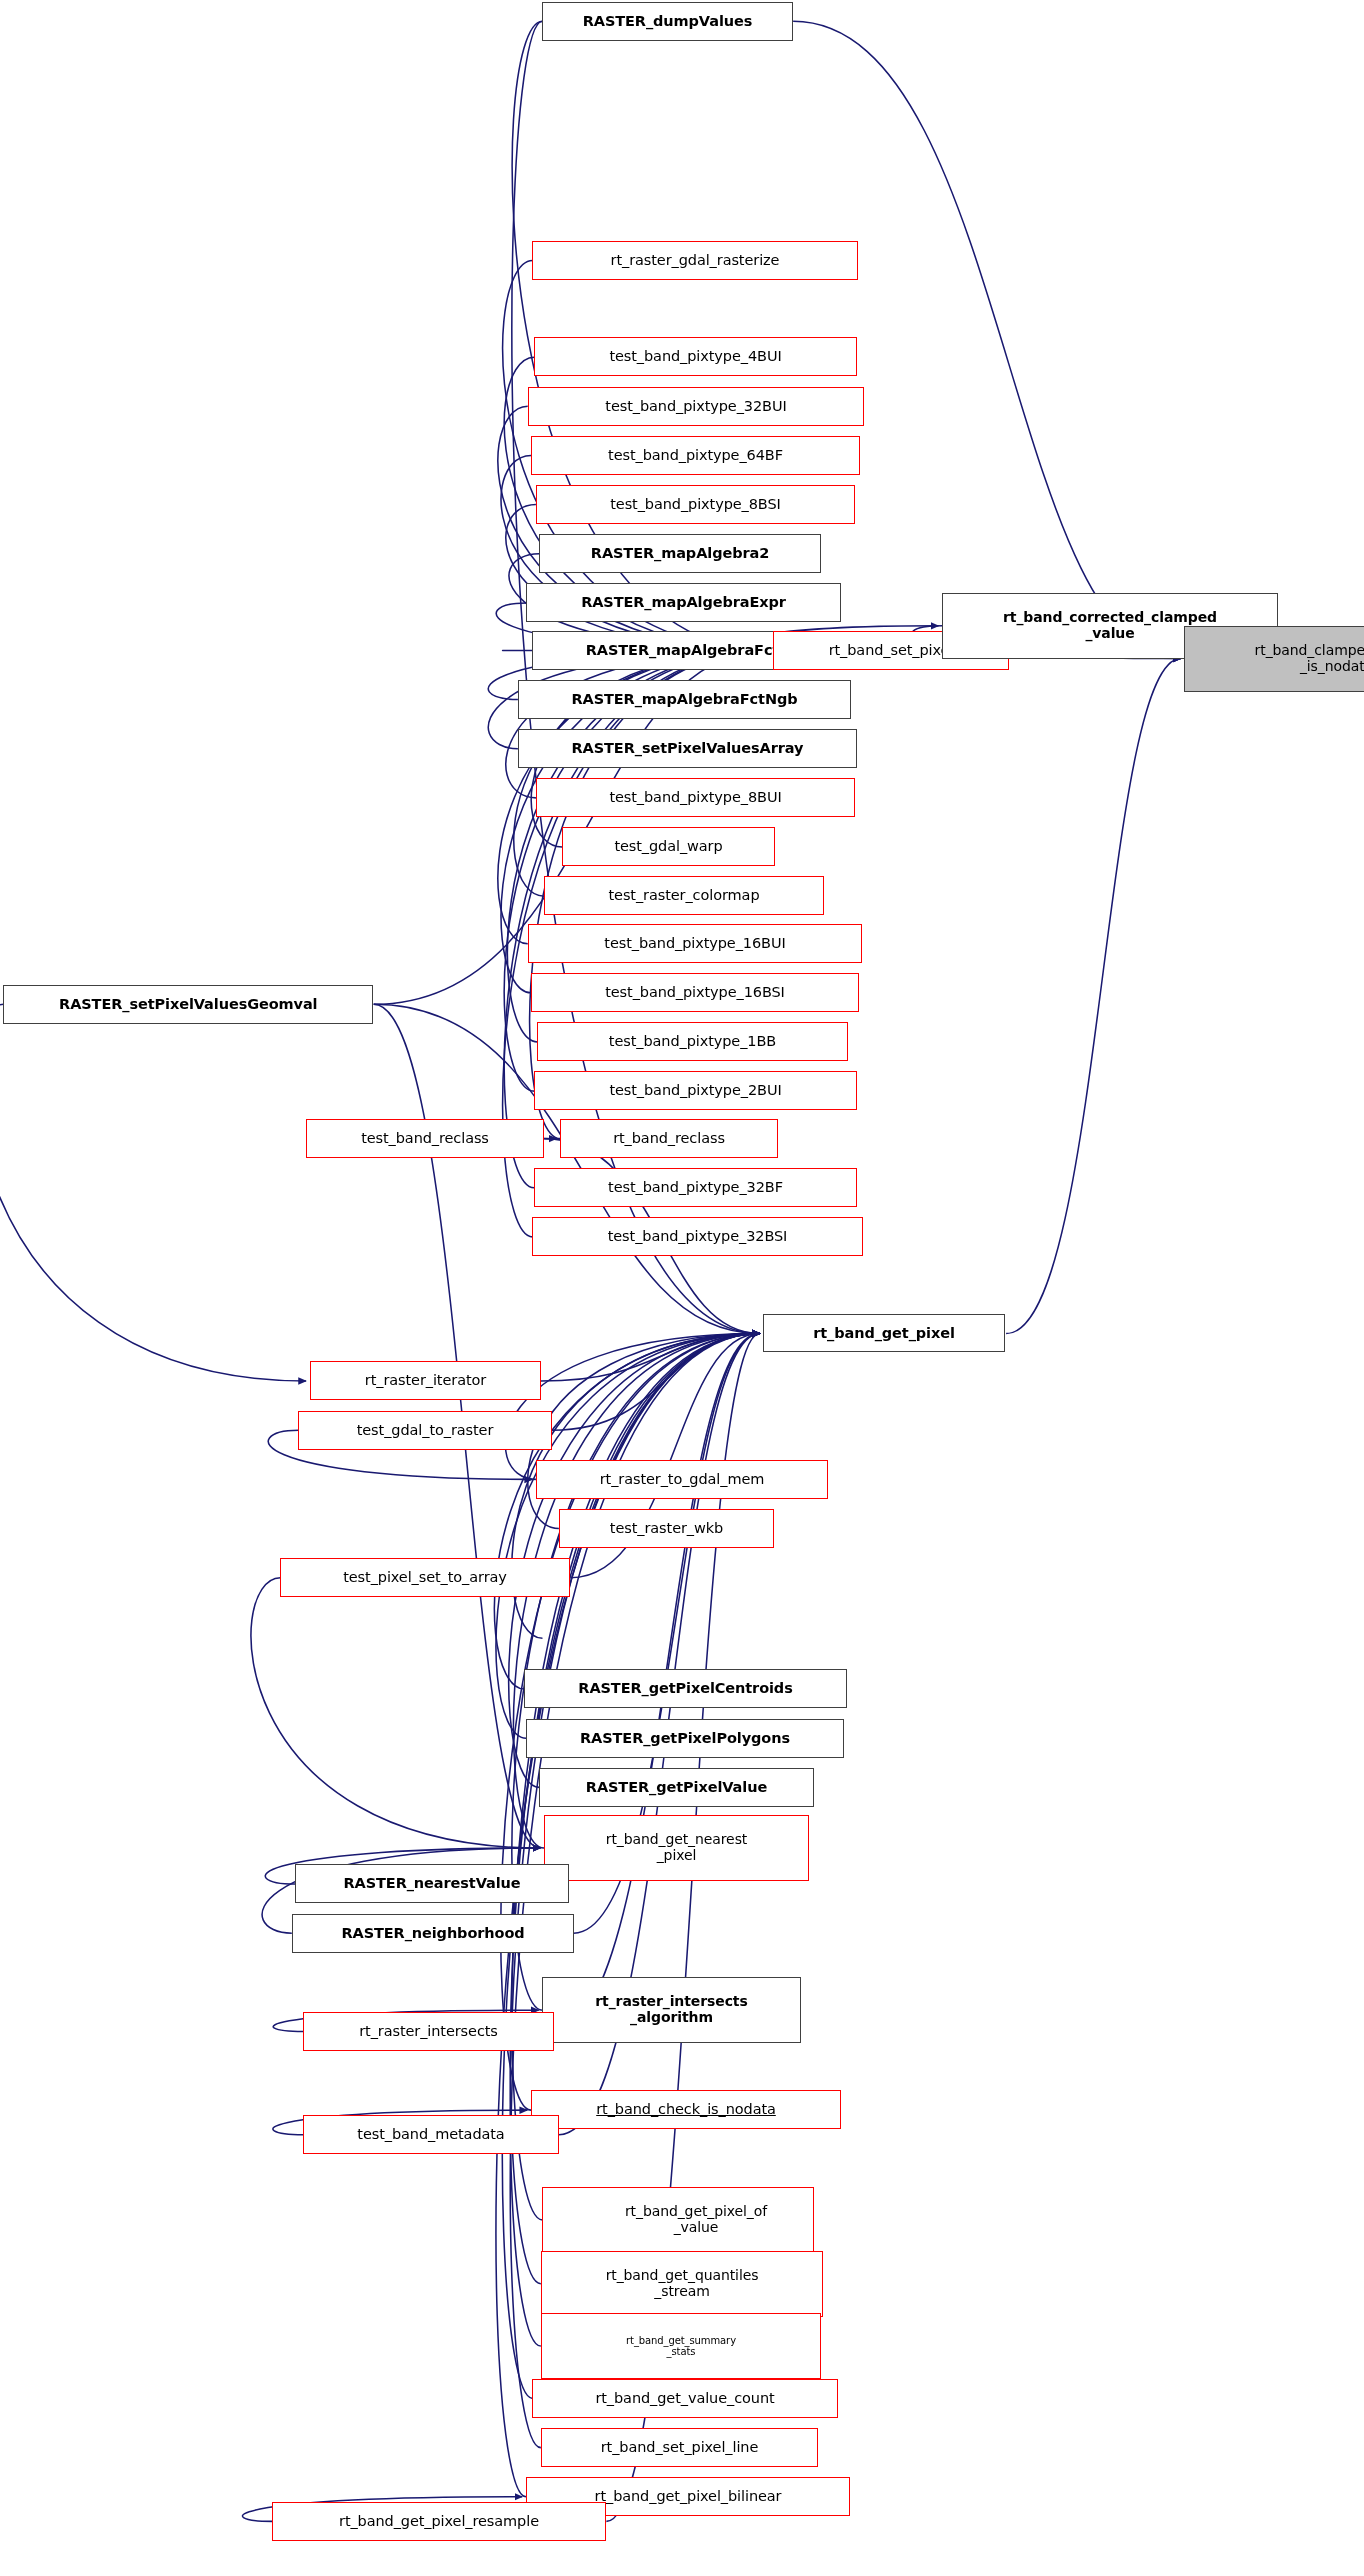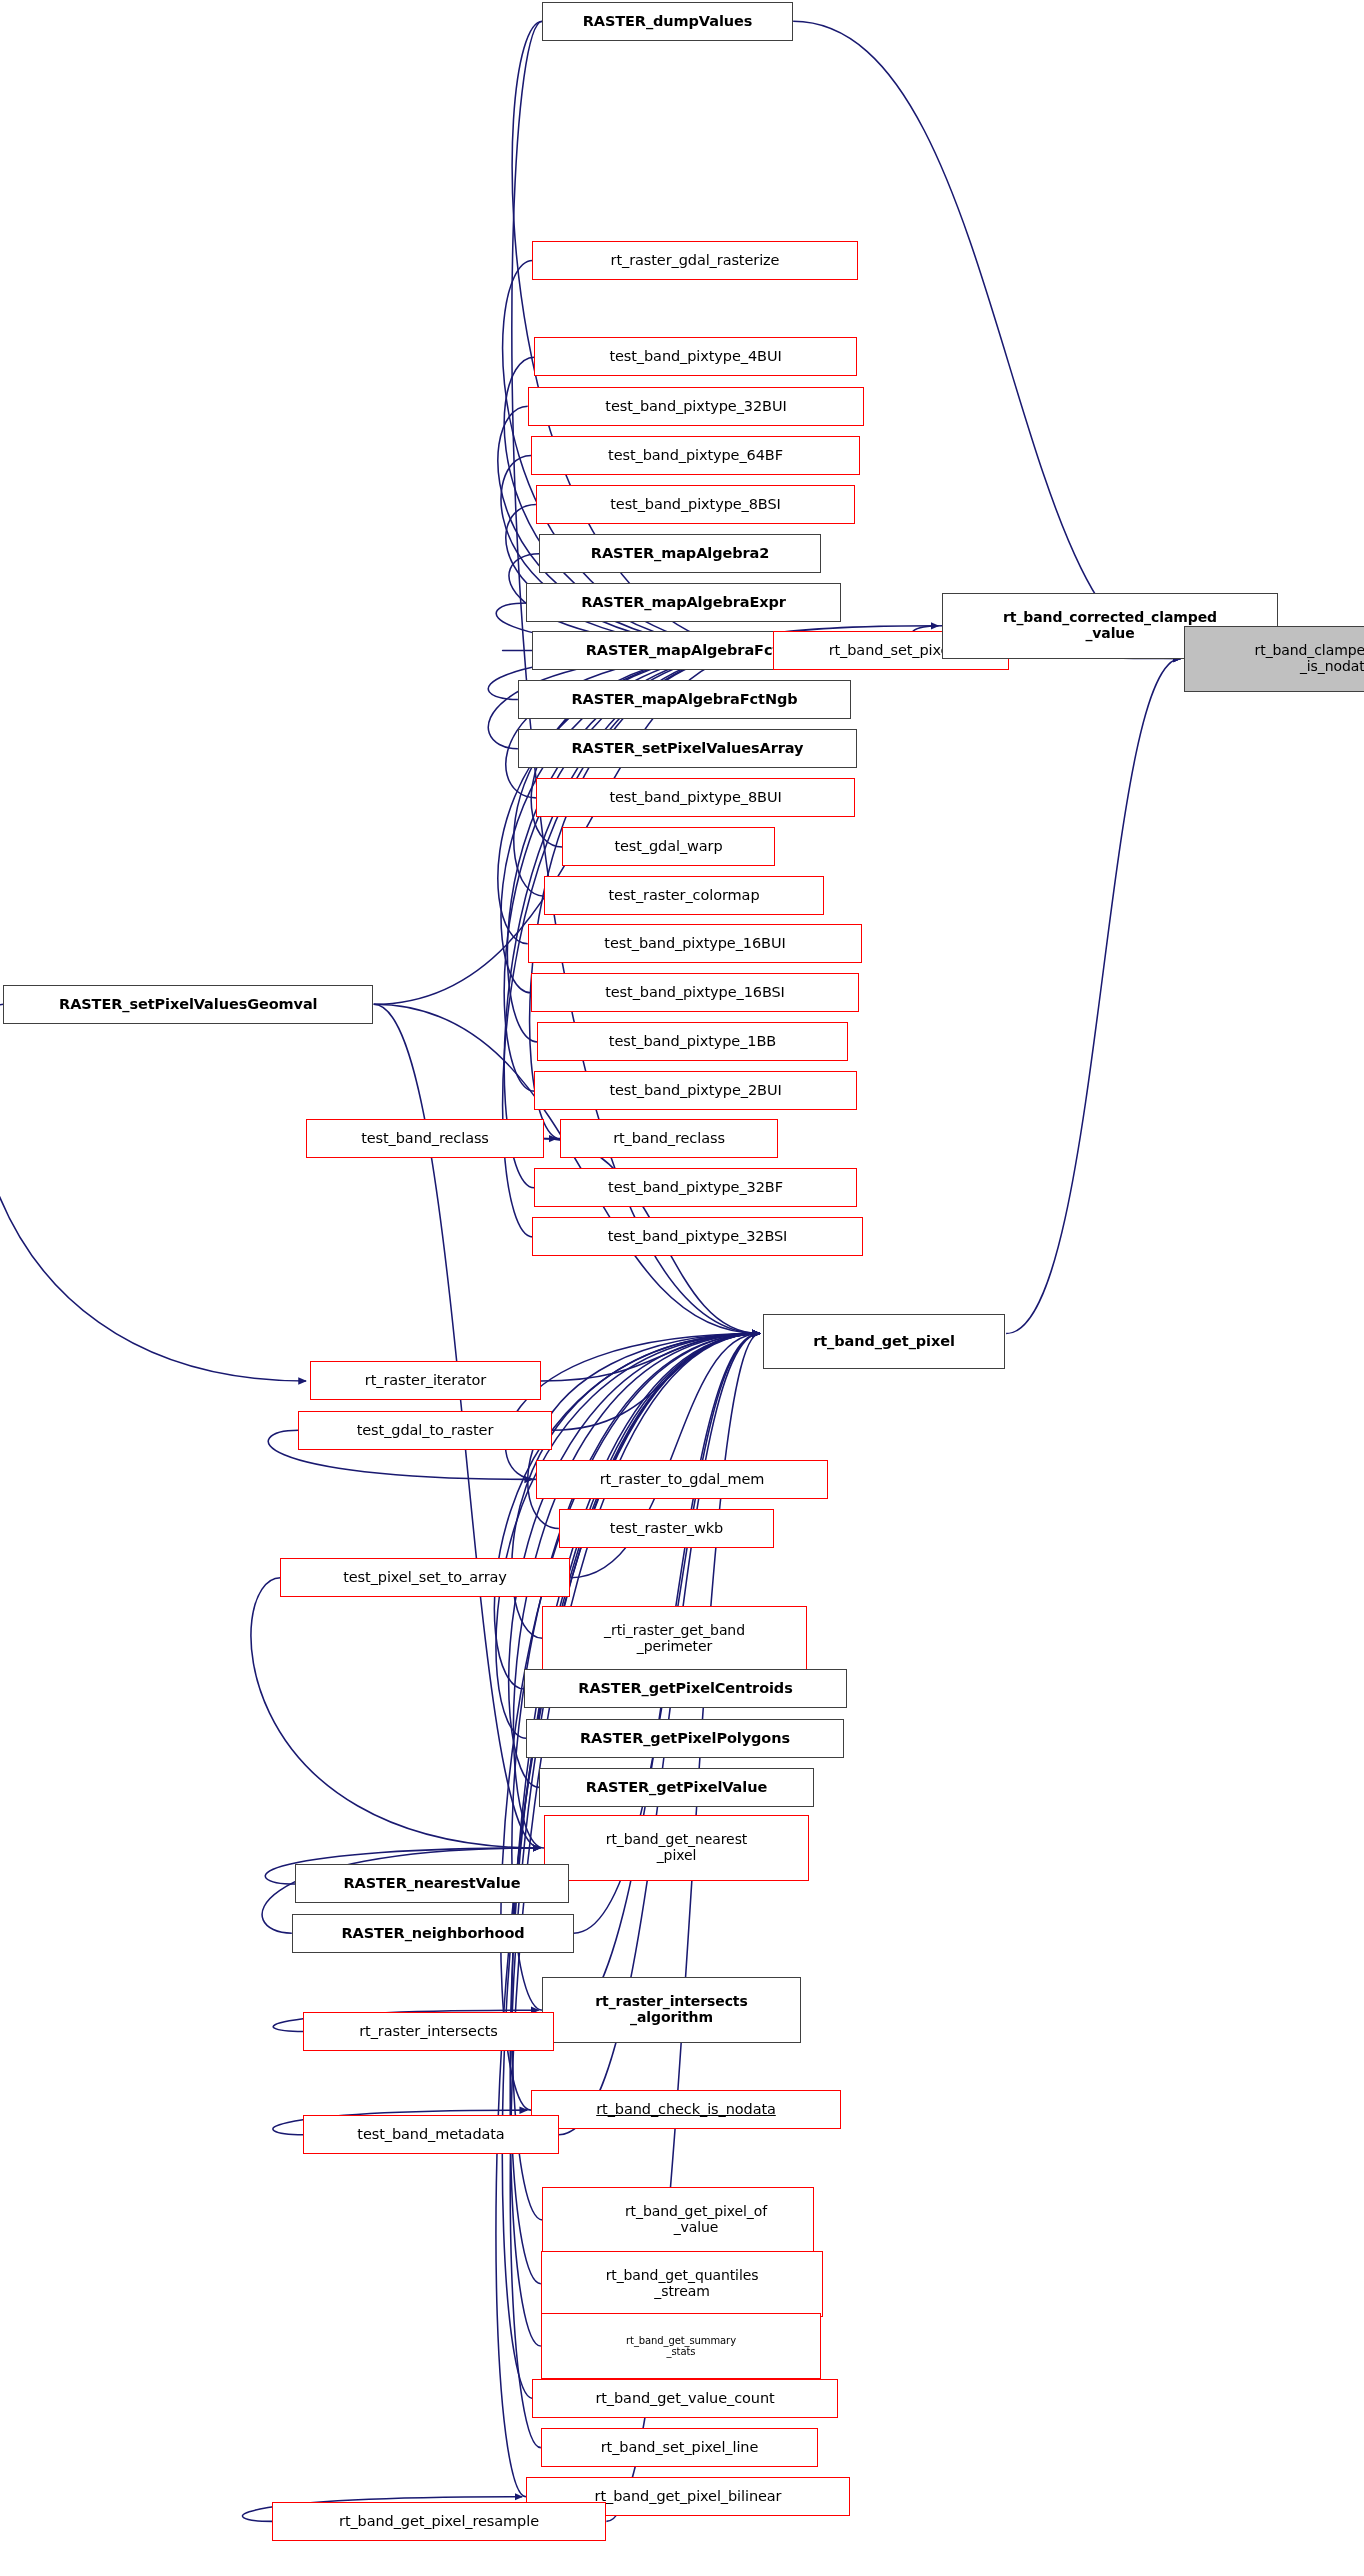--- a/index.html
+++ b/index.html
@@ -109,28 +109,26 @@
     <div class="node red" style="left: 560px; top: 1119px; width: 218px; height: 39px;">rt_band_reclass</div>
     <div class="node red" style="left: 534px; top: 1168px; width: 323px; height: 39px;">test_band_pixtype_32BF</div>
     <div class="node red" style="left: 532px; top: 1217px; width: 331px; height: 39px;">test_band_pixtype_32BSI</div>
     <div class="node red" style="left: 773px; top: 631px; width: 236px; height: 39px;">rt_band_set_pixel</div>
     <div class="node black" style="left: 942px; top: 593px; width: 336px; height: 66px; font-size: 14px;">rt_band_corrected_clamped
 _value</div>
     <div class="node hl" style="left: 1184px; top: 626px; width: 305px; height: 66px; font-size: 14px;">rt_band_clamped_value
 _is_nodata</div>
     <div class="node black" style="left: 3.3px; top: 985px; width: 370px; height: 39px;">RASTER_setPixelValuesGeomval</div>
     <div class="node red" style="left: 306px; top: 1119px; width: 238px; height: 39px;">test_band_reclass</div>
-    <div class="node black" style="left: 763px; top: 1314px; width: 242px; height: 55px;">rt_band_get_pixel</div>
+    <div class="node black" style="left: 763px; top: 1314px; width: 242px; height: 38px;">rt_band_get_pixel</div>
     <div class="node red" style="left: 310px; top: 1361px; width: 231px; height: 39px;">rt_raster_iterator</div>
     <div class="node red" style="left: 298px; top: 1411px; width: 254px; height: 39px;">test_gdal_to_raster</div>
     <div class="node red" style="left: 536px; top: 1460px; width: 292px; height: 39px;">rt_raster_to_gdal_mem</div>
     <div class="node red" style="left: 559px; top: 1509px; width: 215px; height: 39px;">test_raster_wkb</div>
     <div class="node red" style="left: 280px; top: 1558px; width: 290px; height: 39px;">test_pixel_set_to_array</div>
-    <div class="node red" style="left: 542px; top: 1606px; width: 265px; height: 66px; font-size: 14px;">_rti_raster_get_band
-_perimeter</div>
     <div class="node black" style="left: 524px; top: 1669px; width: 323px; height: 39px;">RASTER_getPixelCentroids</div>
     <div class="node black" style="left: 526px; top: 1719px; width: 318px; height: 39px;">RASTER_getPixelPolygons</div>
     <div class="node black" style="left: 539px; top: 1768px; width: 275px; height: 39px;">RASTER_getPixelValue</div>
     <div class="node red" style="left: 544px; top: 1815px; width: 265px; height: 66px; font-size: 14px;">rt_band_get_nearest
 _pixel</div>
     <div class="node black" style="left: 295px; top: 1864px; width: 274px; height: 39px;">RASTER_nearestValue</div>
     <div class="node black" style="left: 292px; top: 1914px; width: 282px; height: 39px;">RASTER_neighborhood</div>
     <div class="node black" style="left: 542px; top: 1977px; width: 259px; height: 66px; font-size: 14px;">rt_raster_intersects
 _algorithm</div>
     <div class="node red" style="left: 303px; top: 2012px; width: 251px; height: 39px;">rt_raster_intersects</div>

